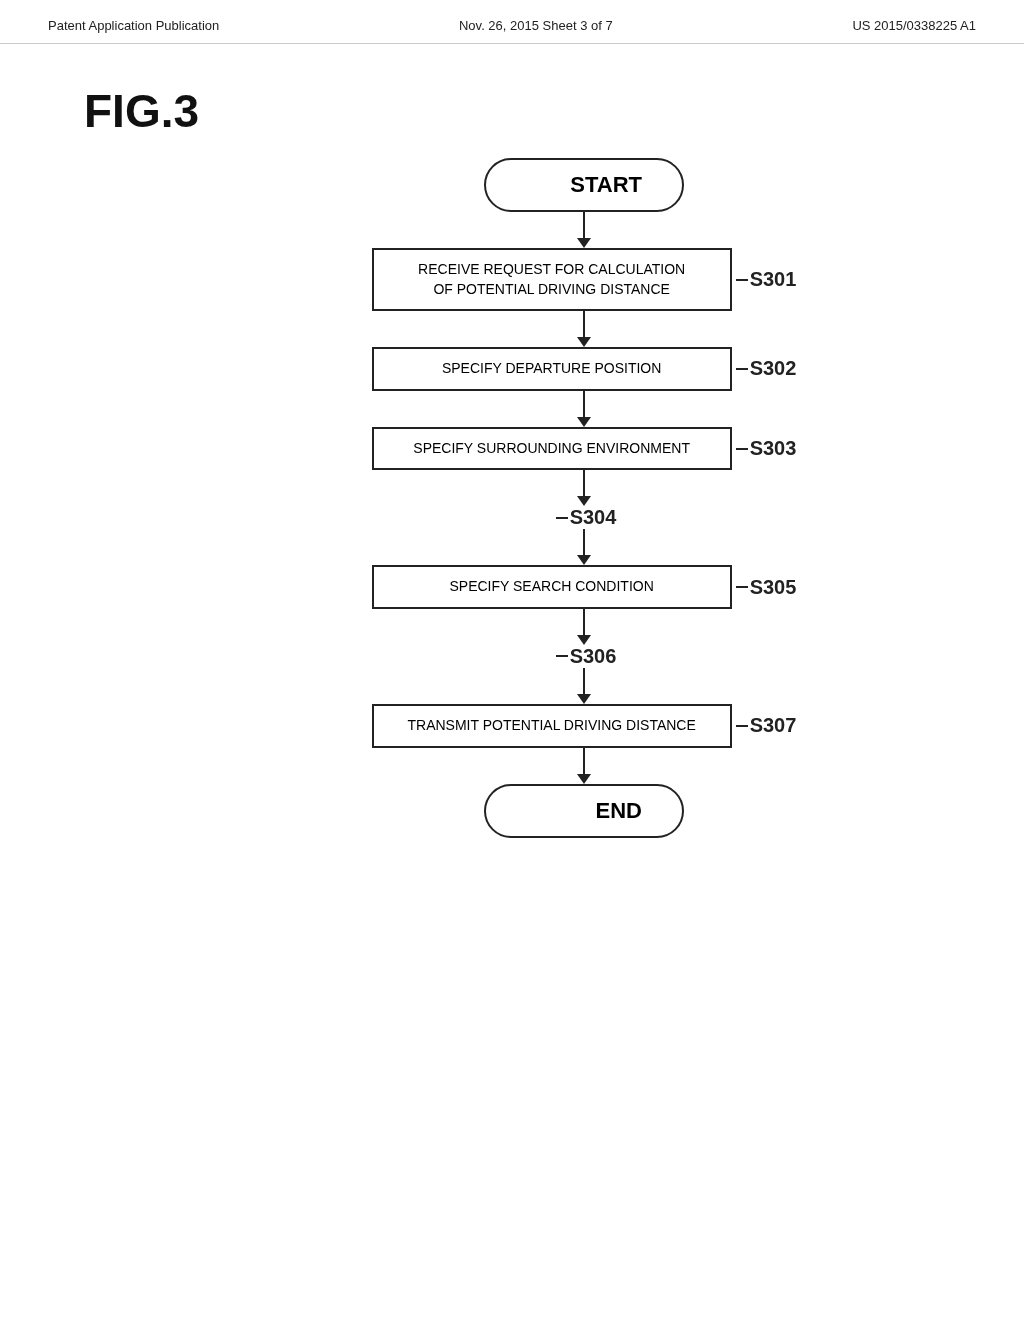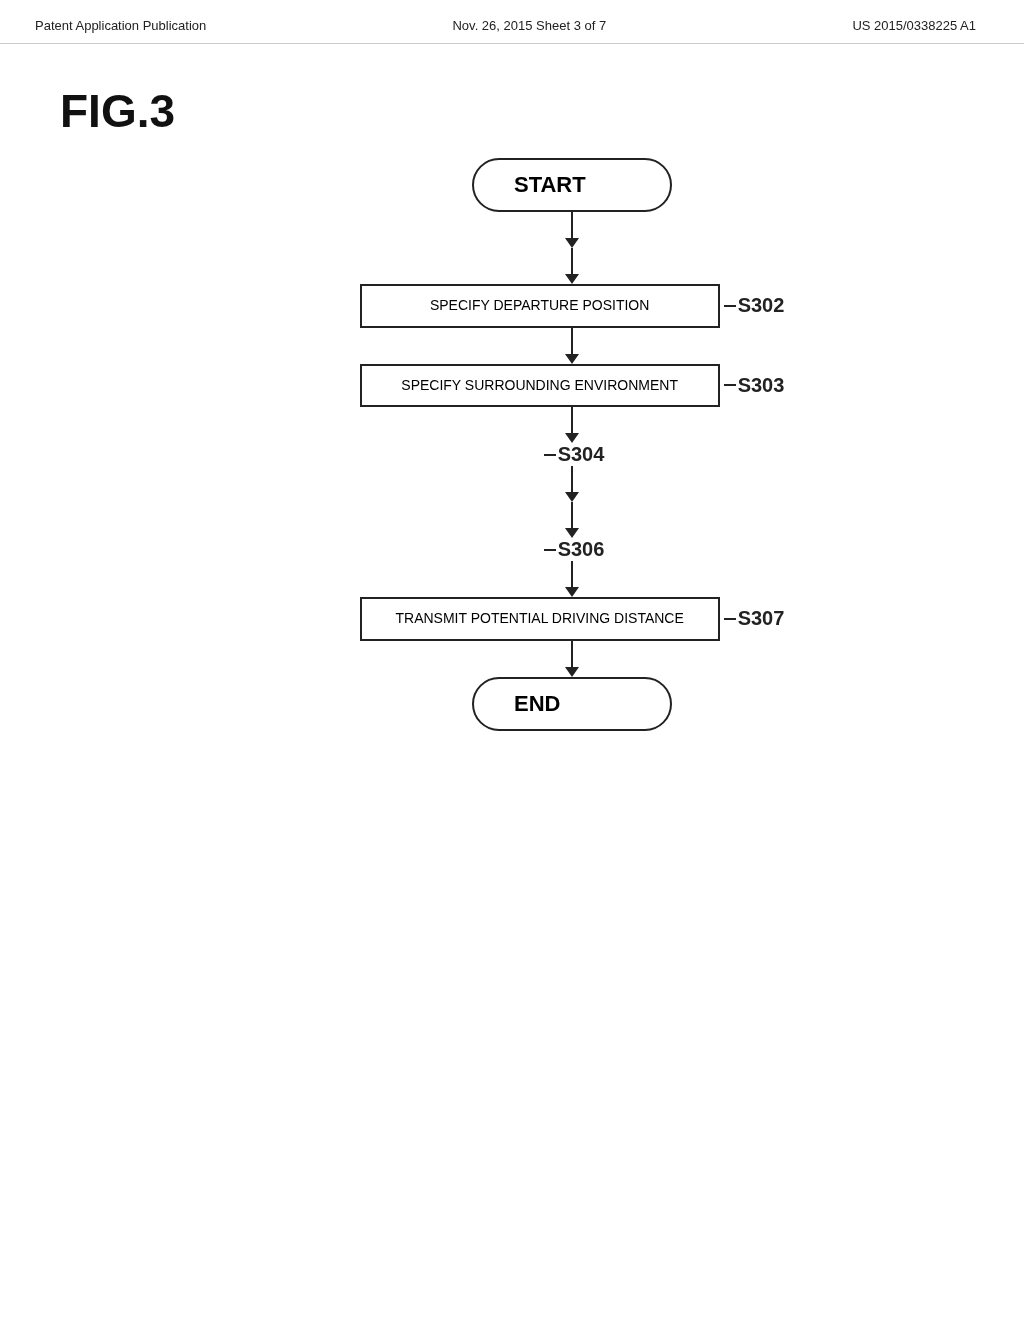--- a/index.html
+++ b/index.html
@@ -9,31 +9,32 @@
       width: 1024px;
       min-height: 1320px;
       position: relative;
       overflow-x: hidden;
     }
 
     .page-header {
       display: flex;
       justify-content: space-between;
       align-items: center;
-      padding: 18px 48px 10px 35px;
+      padding: 18px 48px 10px 48px;
       font-size: 13px;
       color: #222;
       border-bottom: 1px solid #ccc;
     }
 
     .page-content {
       padding: 40px 60px;
       display: flex;
       flex-direction: column;
       align-items: flex-start;
+      margin-left: 24px;
     }
 
     .fig-label {
       font-size: 46px;
       font-weight: bold;
       margin-bottom: 20px;
       color: #111;
       font-family: Arial, Helvetica, sans-serif;
     }
 
@@ -45,21 +46,21 @@
       margin-left: 60px;
     }
 
     
     .rounded-box {
       border: 2px solid #222;
       border-radius: 40px;
       padding: 12px 40px;
       font-size: 22px;
       font-weight: bold;
-      text-align: left;
+      text-align: right;
       background: #fff;
       min-width: 200px;
     }
 
     .rect-box {
       border: 2px solid #222;
       padding: 10px 20px;
       font-size: 14px;
       text-align: center;
       background: #fff;
@@ -134,20 +135,24 @@
 
     <div class="step-row">
       <div class="rounded-box">START</div>
     </div>
 
     <div class="arrow">
       <div class="arrow-line"></div>
       <div class="arrow-head"></div>
     </div>
 
+    <div class="step-row">
+      <div class="rect-box" id="s301-box">RECEIVE REQUEST FOR CALCULATION<br>OF POTENTIAL DRIVING DISTANCE</div>
+      <div class="step-label">S301</div>
+    </div>
 
     <div class="arrow">
       <div class="arrow-line"></div>
       <div class="arrow-head"></div>
     </div>
 
     <div class="step-row">
       <div class="rect-box" id="s302-box">SPECIFY DEPARTURE POSITION</div>
       <div class="step-label">S302</div>
     </div>
@@ -169,20 +174,24 @@
 
     <div class="step-row">
       <div class="step-label">S304</div>
     </div>
 
     <div class="arrow">
       <div class="arrow-line"></div>
       <div class="arrow-head"></div>
     </div>
 
+    <div class="step-row">
+      <div class="rect-box" id="s305-box">SPECIFY SEARCH CONDITION</div>
+      <div class="step-label">S305</div>
+    </div>
 
     <div class="arrow">
       <div class="arrow-line"></div>
       <div class="arrow-head"></div>
     </div>
 
     <div class="step-row">
       <div class="step-label">S306</div>
     </div>
 

